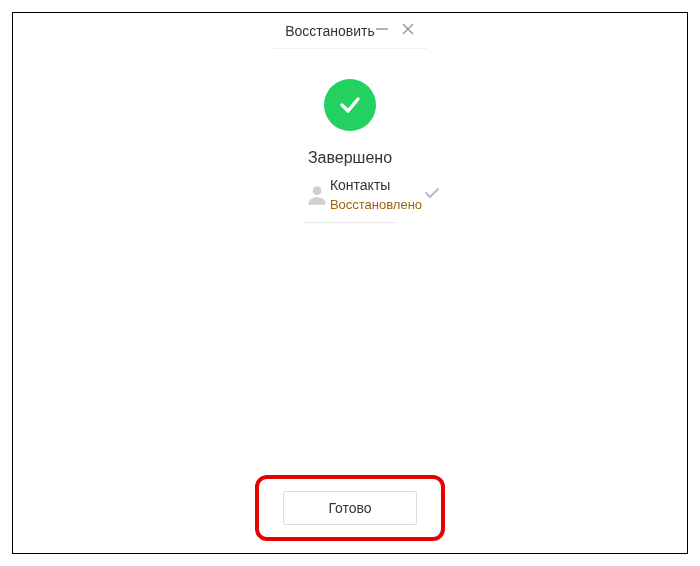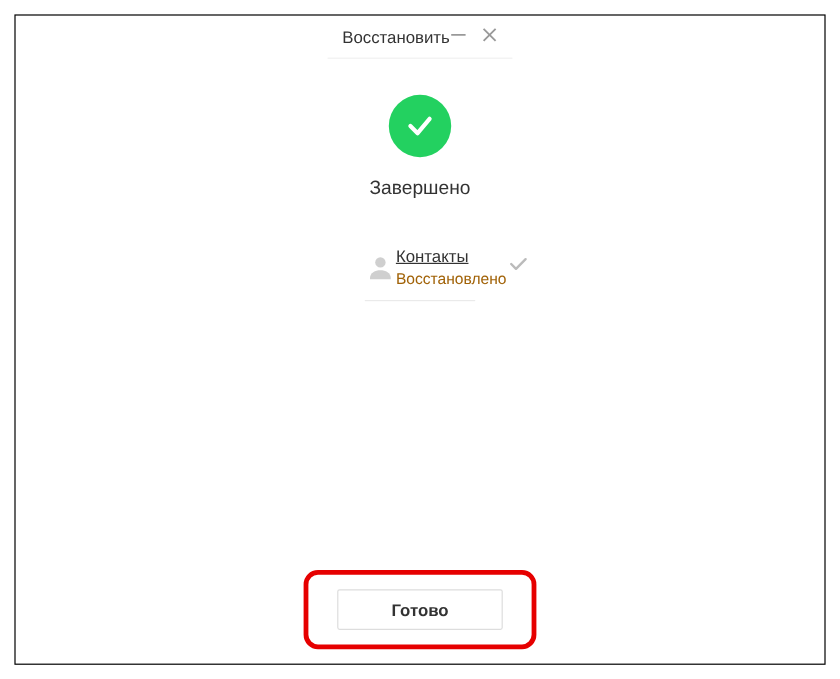--- a/index.html
+++ b/index.html
@@ -55,21 +55,20 @@
       background: #23d160;
       display: flex;
       align-items: center;
       justify-content: center;
       margin-top: 30px;
     }
     .status-title {
       font-size: 16px;
       color: #333;
       margin-top: 18px;
-      margin-bottom: 28px;
     }
     .item-row {
       width: calc(100% - 60px);
       display: flex;
       align-items: center;
       padding: 10px 0;
       border-bottom: 1px solid #eaeaea;
     }
     .item-icon {
       width: 40px;
@@ -80,21 +79,20 @@
     }
     .item-text {
       flex: 1;
       display: flex;
       flex-direction: column;
       gap: 4px;
     }
     .item-name {
       font-size: 14px;
       color: #333;
-      text-decoration: underline;
     }
     .item-status {
       font-size: 13px;
       color: #a16207;
     }
     .item-check {
       color: #bbb;
     }
     .footer {
       height: 90px;
@@ -106,21 +104,21 @@
       border: 4px solid #e60000;
       border-radius: 12px;
       padding: 12px 24px;
       display: inline-flex;
     }
     .done-button {
       border: 1px solid #ddd;
       background: #fff;
       color: #333;
       font-size: 14px;
-      font-weight: 700;
+      font-weight: 400;
       padding: 8px 44px;
       cursor: pointer;
       border-radius: 2px;
     }
   </style>
 </head>
 <body>
 
 <div class="window">
 

